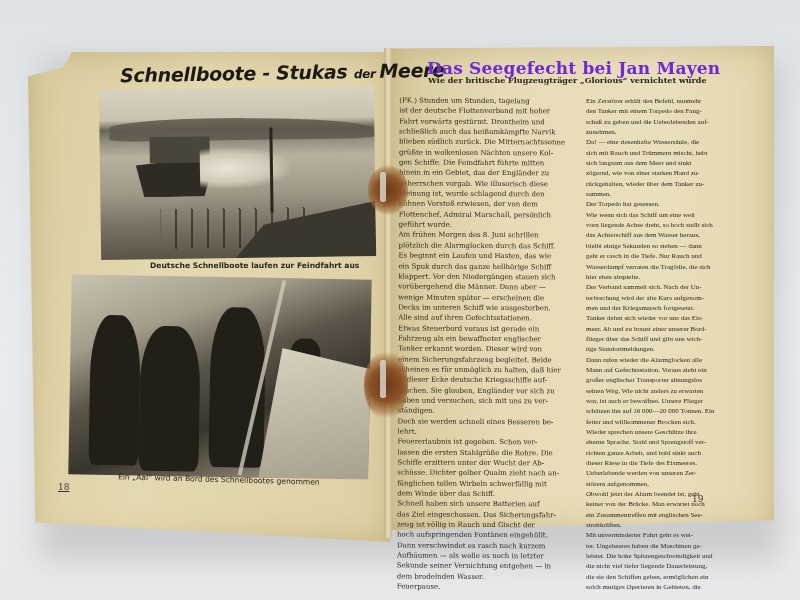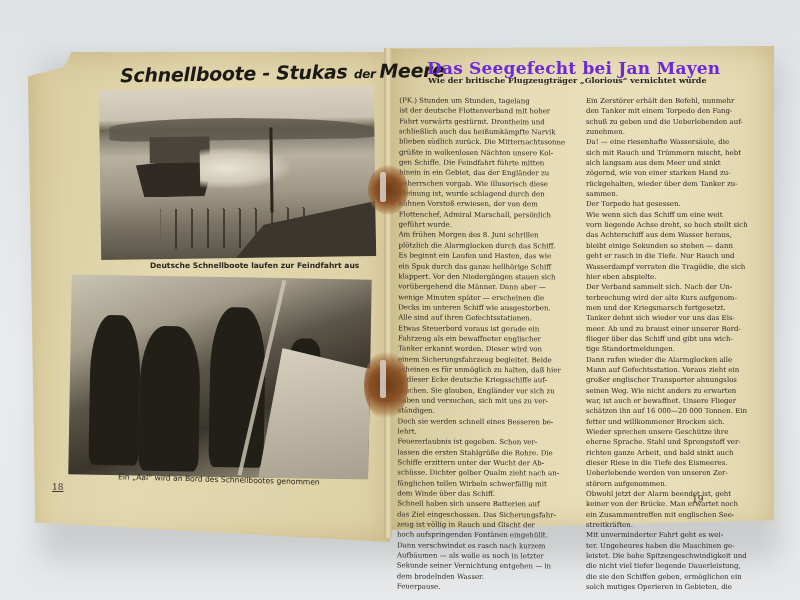--- a/index.html
+++ b/index.html
@@ -24,28 +24,28 @@
   .photo1 .rail{position:absolute;left:60px;bottom:10px;width:150px;height:40px;background:repeating-linear-gradient(90deg,transparent 0 14px,#2a261f 14px 16px);opacity:0.7;}
   .photo2{left:70px;top:277px;width:300px;height:200px;transform:rotate(1deg);background:
      linear-gradient(160deg,#c9c3b2 0%,#a49d8b 25%,#5b5549 45%,#3a352c 65%,#6f6858 80%,#bdb5a2 100%);}
   .photo2 .fig{position:absolute;background:#221f19;border-radius:40% 40% 10% 10%;}
   .photo2 .boatside{position:absolute;right:0;top:70px;width:110px;height:130px;background:linear-gradient(170deg,#d8d1c0,#a8a08e);clip-path:polygon(20% 0%,100% 15%,100% 100%,0% 100%);}
   .photo2 .rope{position:absolute;left:190px;top:0;width:4px;height:200px;background:#cfc8b6;transform:rotate(12deg);opacity:0.8;}
   .caption{position:absolute;font-family:"DejaVu Sans",sans-serif;font-size:7.6px;color:#2a2720;white-space:nowrap;}
   .cap1{left:150px;top:261px;font-weight:bold;}
   .cap2{left:118px;top:475px;transform:rotate(1.5deg);}
   .pnum{position:absolute;font-family:"DejaVu Serif",serif;font-size:9px;color:#3a362c;}
-  .pnum-left{left:52px;top:482px;text-decoration:underline;}
+  .pnum-left{left:58px;top:482px;text-decoration:underline;}
   .pnum-right{left:692px;top:494px;}
   .right-title{position:absolute;left:427px;top:58px;font-family:"DejaVu Serif",serif;font-weight:bold;font-size:17px;color:#6d28d9;letter-spacing:0.2px;white-space:nowrap;}
   .right-sub{position:absolute;left:428px;top:75px;font-family:"DejaVu Serif",serif;font-weight:bold;font-size:8px;color:#27241d;white-space:nowrap;}
   .col{position:absolute;font-family:"DejaVu Serif",serif;font-size:7px;line-height:10.35px;color:#2b2820;text-align:justify;}
   .col p{margin:0;white-space:nowrap;overflow:hidden;}
   .col1{left:398px;top:96px;width:170px;transform:rotate(0.3deg);}
-  .col2{left:586px;top:96px;width:176px;}
+  .col2{left:586px;top:96px;width:176px;font-family:Liberation Serif, serif;}
   .stain{position:absolute;border-radius:50%;background:radial-gradient(circle,#6b3a18 0%,#8a5226 40%,rgba(160,110,60,0.6) 65%,transparent 80%);}
   .stain1{left:368px;top:165px;width:40px;height:50px;}
   .stain2{left:364px;top:350px;width:44px;height:70px;}
   .staple{position:absolute;left:380px;width:6px;background:#d6d2c8;border-radius:2px;opacity:0.85;}
   .st1{top:172px;height:30px;}
   .st2{top:360px;height:38px;}
 </style>
 </head>
 <body>
 

